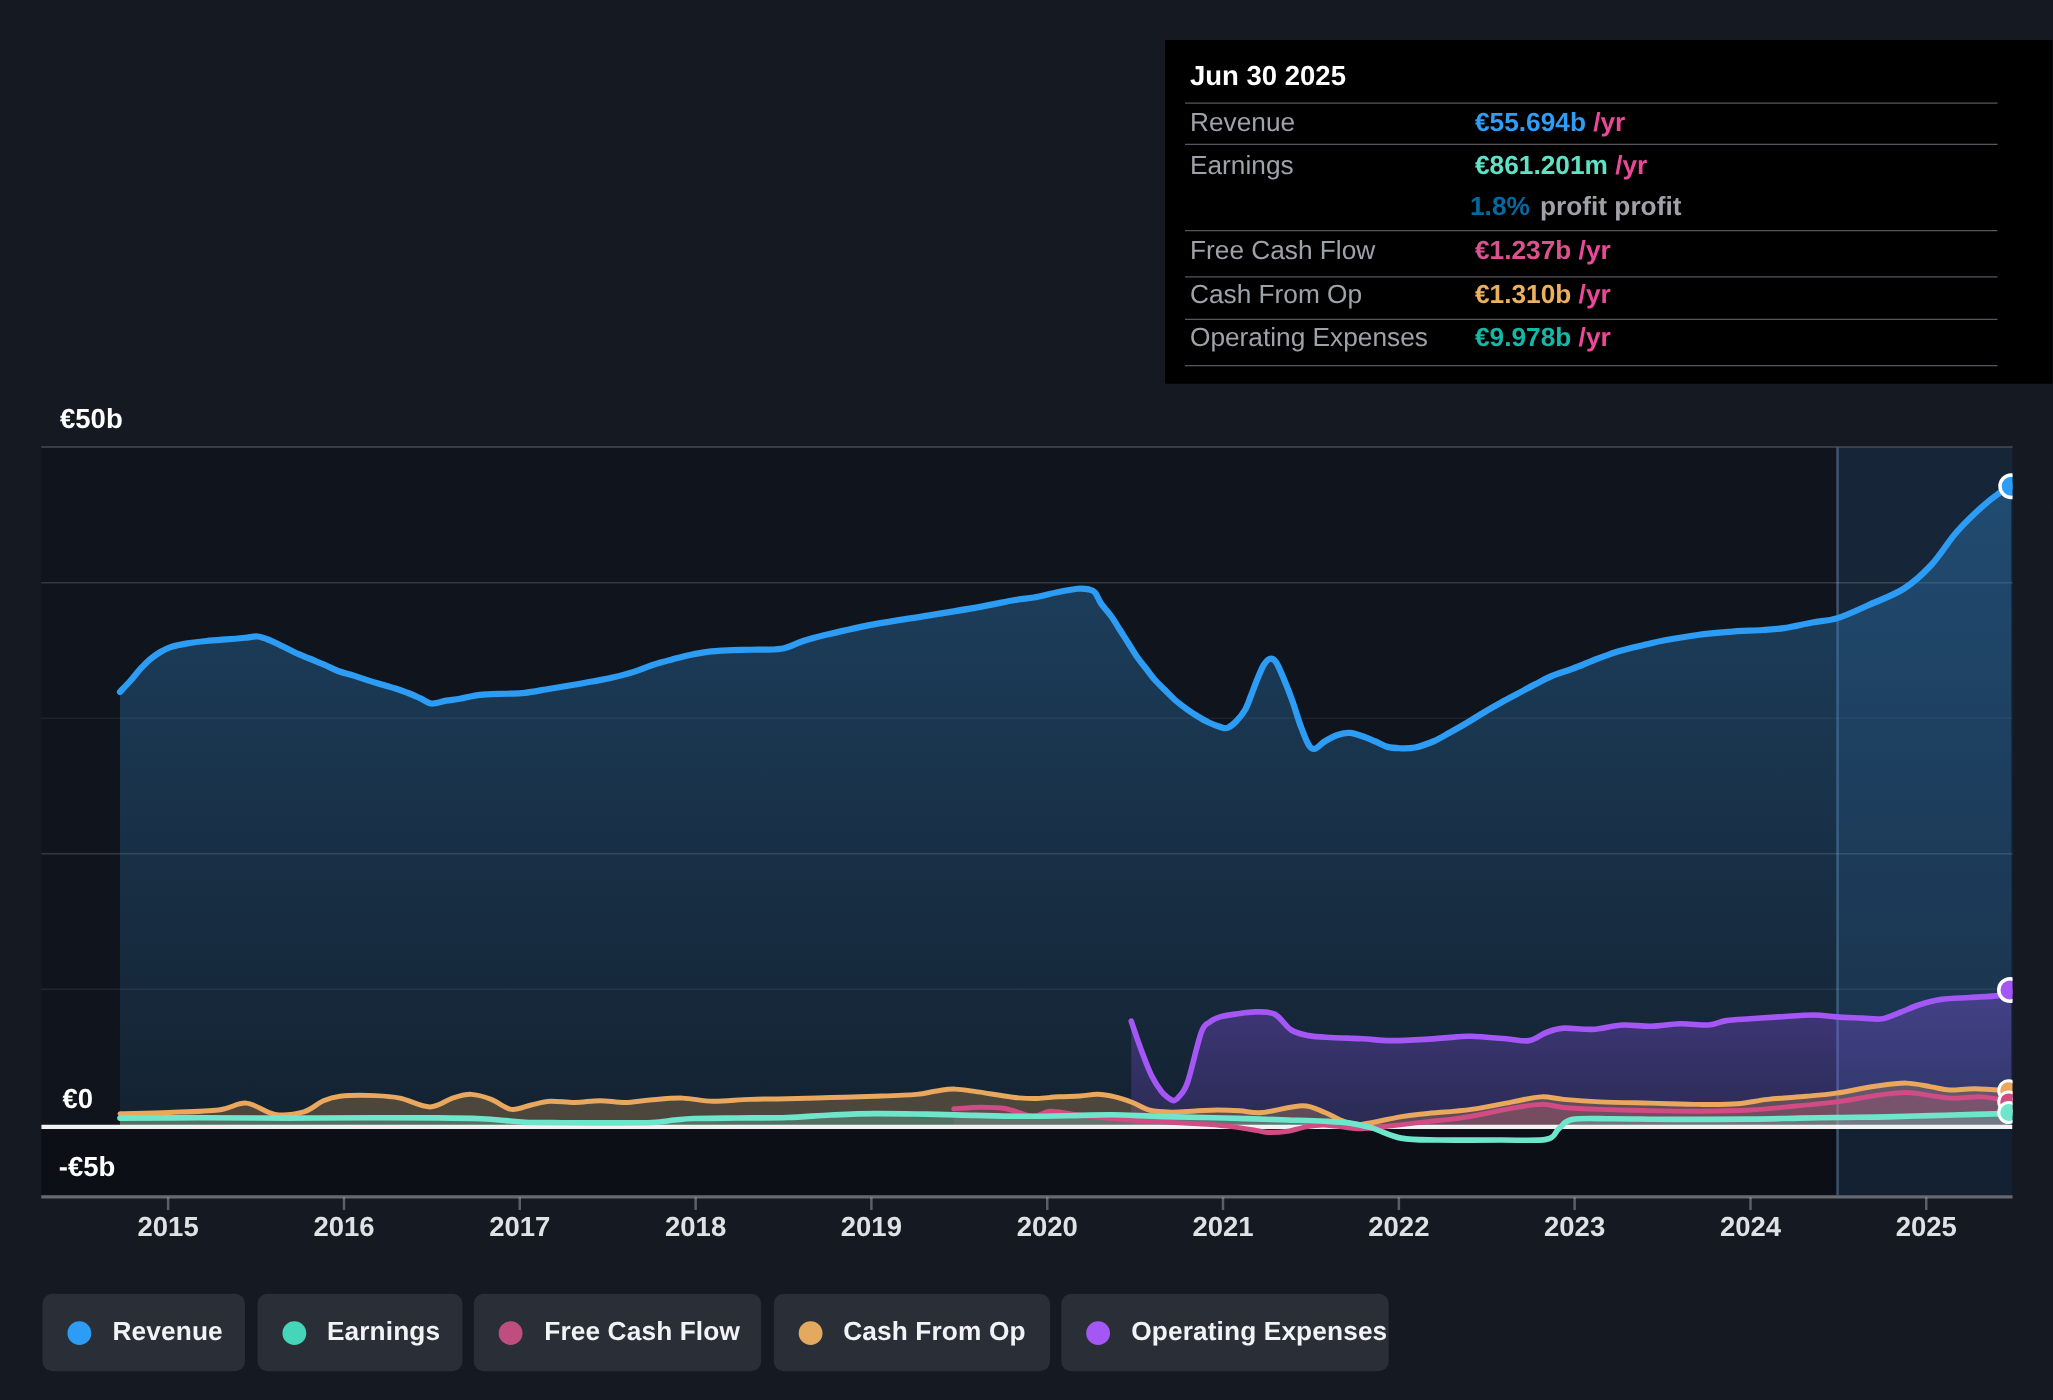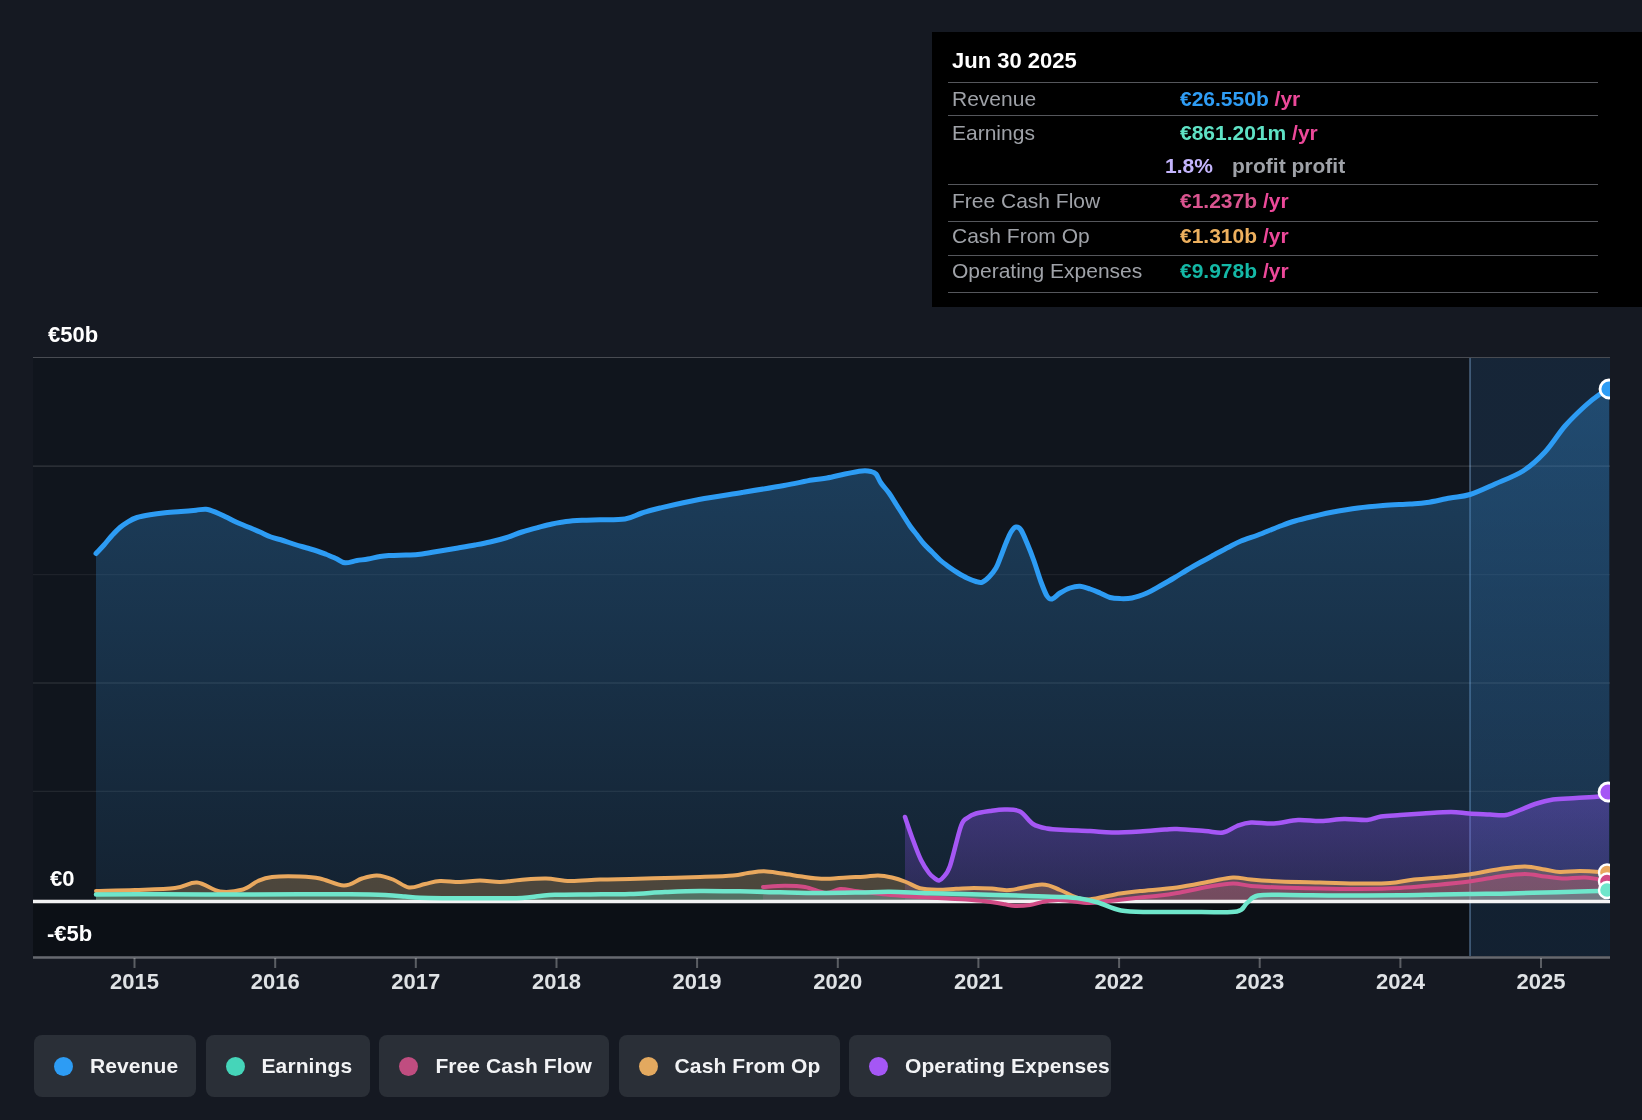--- a/index.html
+++ b/index.html
@@ -95,27 +95,27 @@
 <text x="47" y="941" class="lbl">-€5b</text>
 </svg></div>
 <div id="tip">
 <div class="title">Jun 30 2025</div>
 <div class="tsep" style="top:50px"></div>
     <div class="tsep" style="top:83px"></div>
     <div class="tsep" style="top:152px"></div>
     <div class="tsep" style="top:188.5px"></div>
     <div class="tsep" style="top:222.5px"></div>
     <div class="tsep" style="top:259.5px"></div>
-<div class="trow" style="top:55.5px"><span class="tl">Revenue</span><span class="tv"><span style="color:#2f9df5">€26.550b</span><span class="g"> /yr</span></span></div>
+<div class="trow" style="top:55.5px"><span class="tl">Revenue</span><span class="tv"><span style="color:#2f9df5">€55.694b</span><span class="g"> /yr</span></span></div>
 <div class="trow" style="top:89.5px"><span class="tl">Earnings</span><span class="tv"><span style="color:#5fe2c5">€861.201m</span><span class="g"> /yr</span></span></div>
 <div class="trow" style="top:157.5px"><span class="tl">Free Cash Flow</span><span class="tv"><span style="color:#d9548f">€1.237b</span><span class="g"> /yr</span></span></div>
 <div class="trow" style="top:193px"><span class="tl">Cash From Op</span><span class="tv"><span style="color:#edb05e">€1.310b</span><span class="g"> /yr</span></span></div>
 <div class="trow" style="top:227.5px"><span class="tl">Operating Expenses</span><span class="tv"><span style="color:#14b8a6">€9.978b</span><span class="g"> /yr</span></span></div>
 <div class="trow" style="top:123px">
-      <span class="tv" style="left:213px;color:#c4b5fd">1.8%</span>
+      <span class="tv" style="left:224px;color:#0369a1">1.8%</span>
       <span class="tm">profit profit</span>
     </div>
 
 </div>
 <div class="lbtn" style="left:34px;width:162px">
     <span class="ldot" style="background:#2d9cf4"></span>
     <span class="ltxt">Revenue</span>
   </div>
 <div class="lbtn" style="left:205.5px;width:164.5px">
     <span class="ldot" style="background:#45d5b9"></span>

